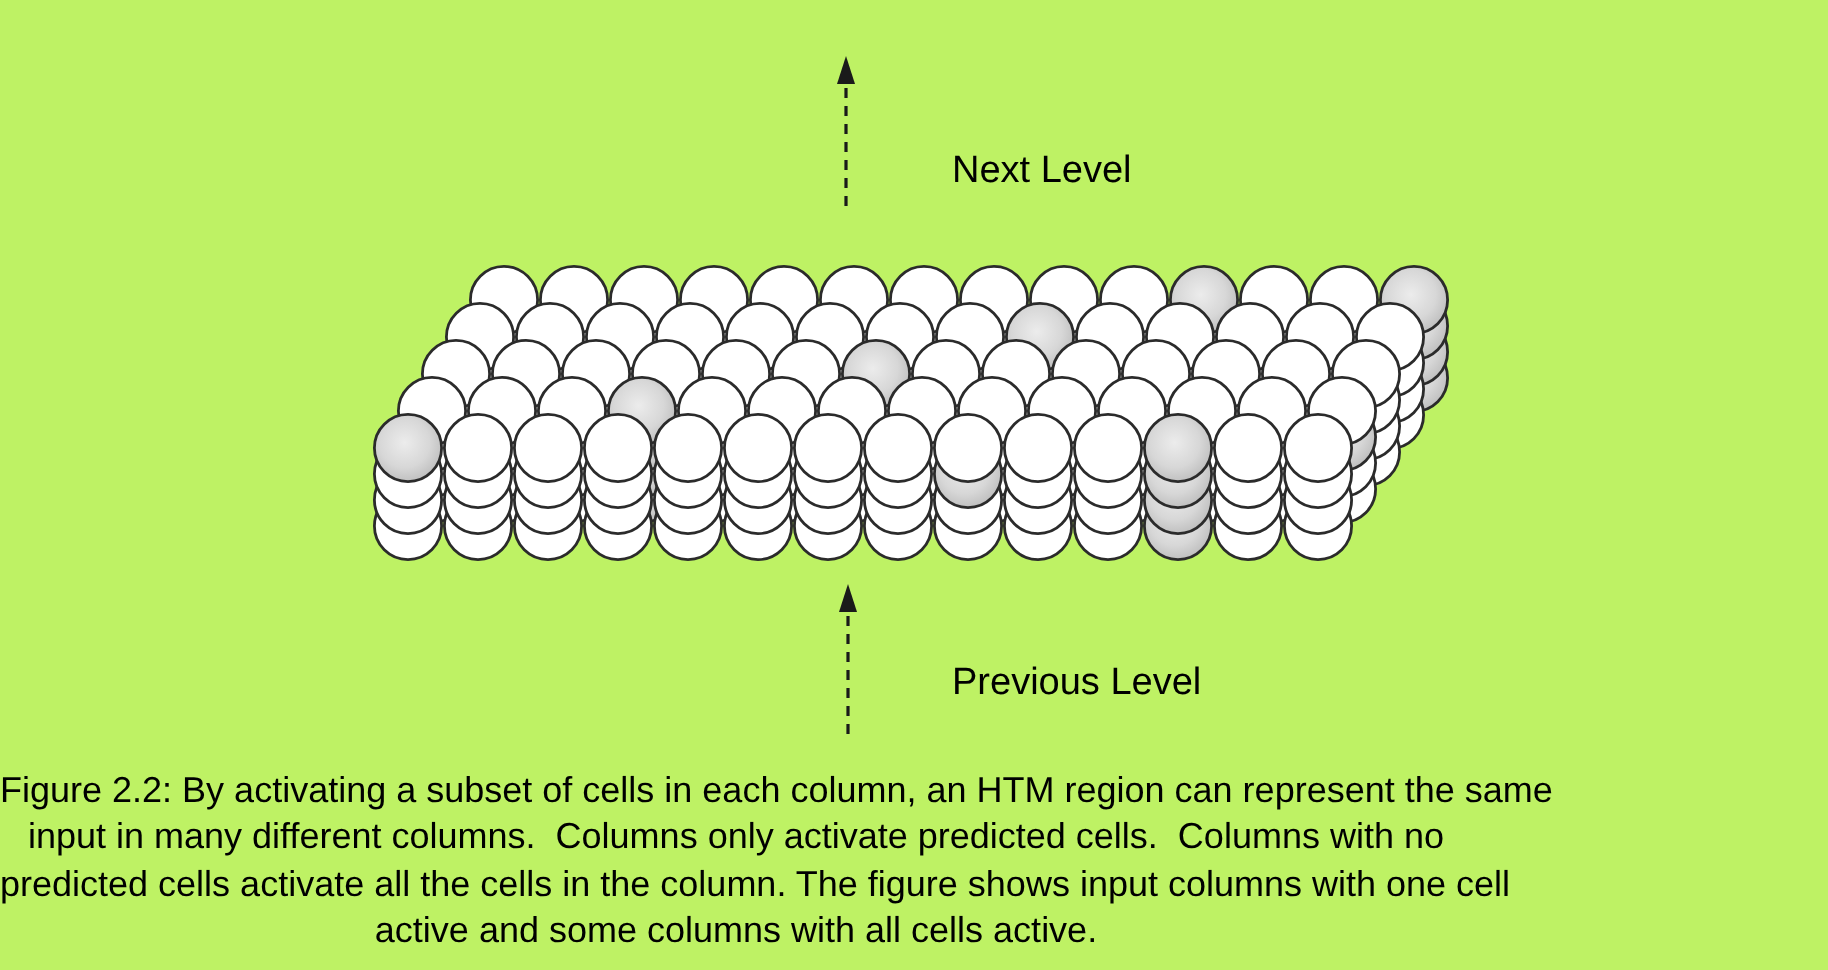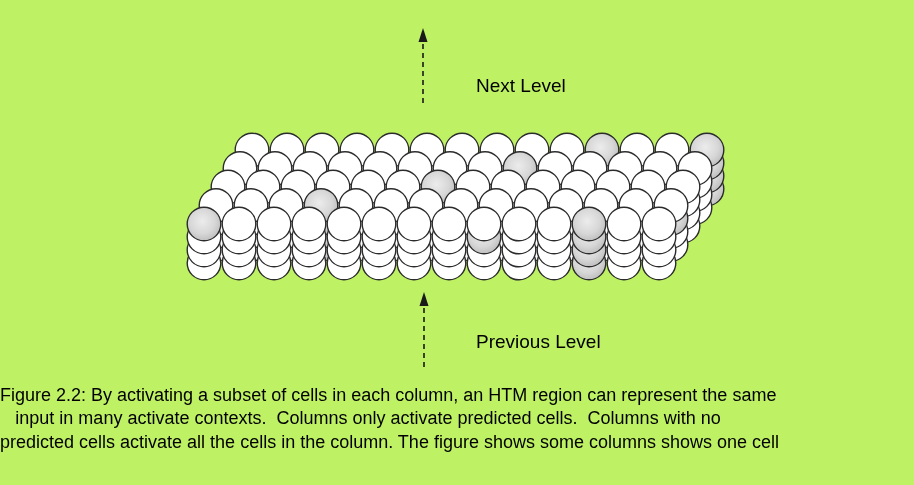--- a/index.html
+++ b/index.html
@@ -345,17 +345,18 @@
         <circle cx="659" cy="224" r="16.8" fill="#ffffff" stroke="#2b2b2b" stroke-width="1.4"></circle>
       </g>
   </svg>
 
   <div class="level-label" id="next-level-label">Next Level</div>
 
   <div class="level-label" id="previous-level-label">Previous Level</div>
 
   <div class="caption">
     <div>Figure 2.2: By activating a subset of cells in each column, an HTM region can represent the same</div>
-    <div>input in many activate contexts.  Columns only activate predicted cells.  Columns with no</div>
-    <div>predicted cells activate all the cells in the column. The figure shows some columns shows one cell</div>
+    <div>input in many different columns.  Columns only activate predicted cells.  Columns with no</div>
+    <div>predicted cells activate all the cells in the column. The figure shows input columns with one cell</div>
+    <div>active and some columns with all cells active.</div>
   </div>
 
 </div>
 
 </body></html>

